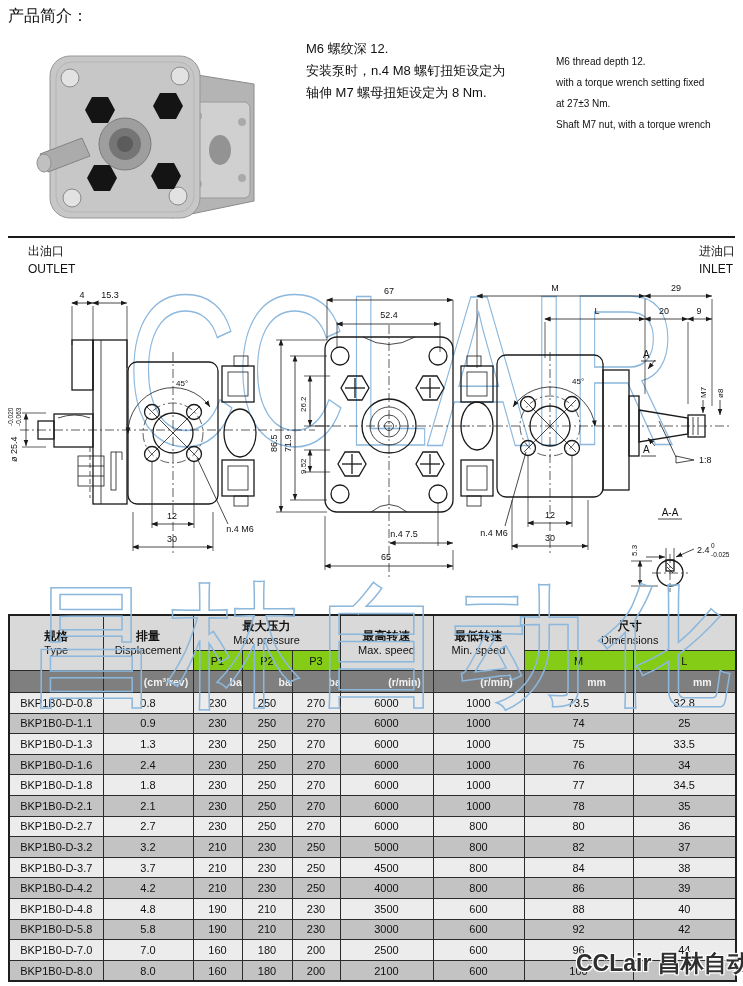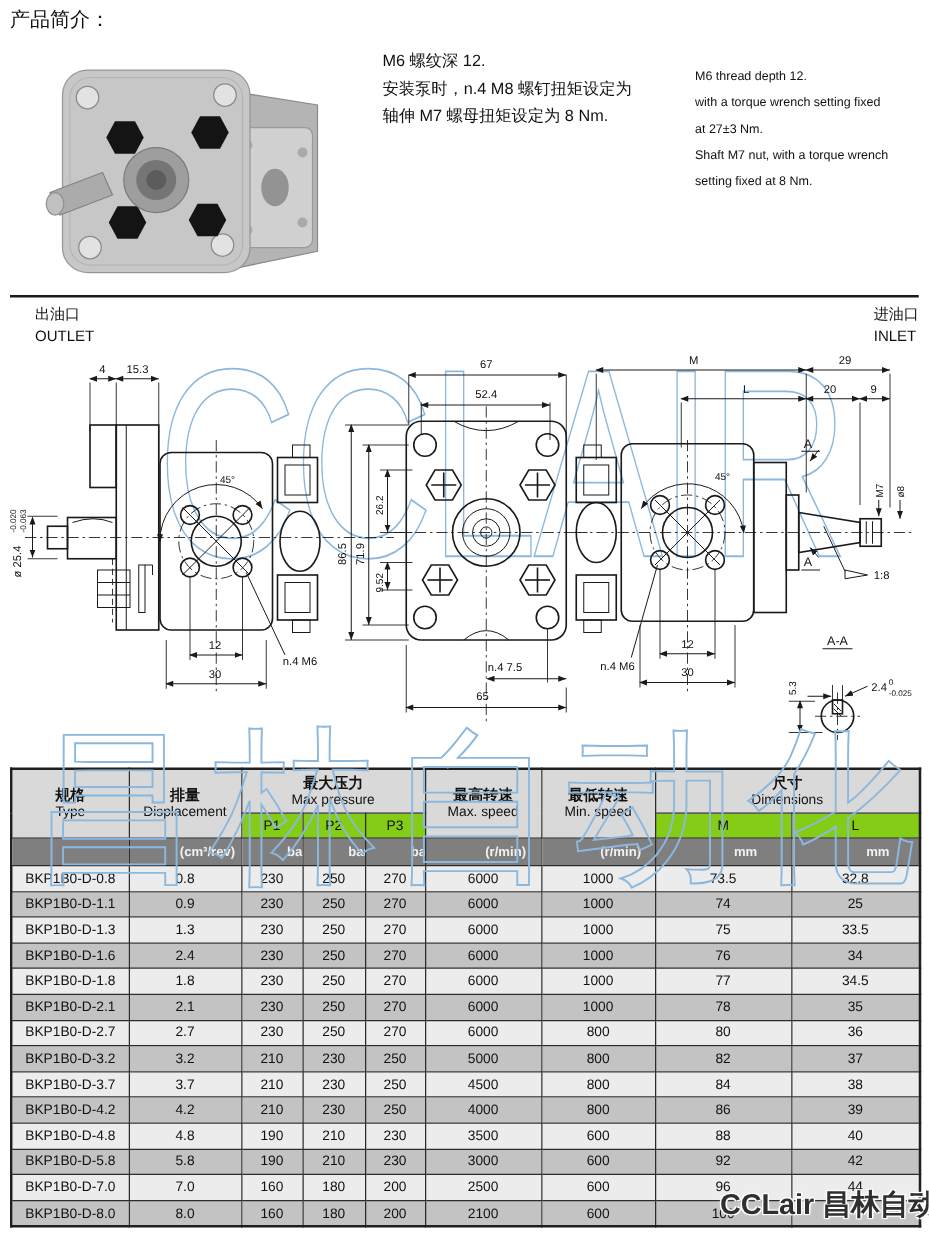--- a/index.html
+++ b/index.html
@@ -83,21 +83,20 @@
   <div class="abs intro-cn">
     <div>M6 螺纹深 12.</div>
     <div>安装泵时，n.4 M8 螺钉扭矩设定为</div>
     <div>轴伸 M7 螺母扭矩设定为 8 Nm.</div>
   </div>
   <div class="abs intro-en">
     <div>M6 thread depth 12.</div>
     <div>with a torque wrench setting fixed</div>
     <div>at 27±3 Nm.</div>
     <div>Shaft M7 nut, with a torque wrench</div>
-    <div>setting fixed at 8 Nm.</div>
   </div>
 
   <div class="abs divider"></div>
 
   <div class="abs port-label outlet">
     <div>出油口</div>
     <div>OUTLET</div>
   </div>
   <div class="abs port-label inlet">
     <div>进油口</div>

